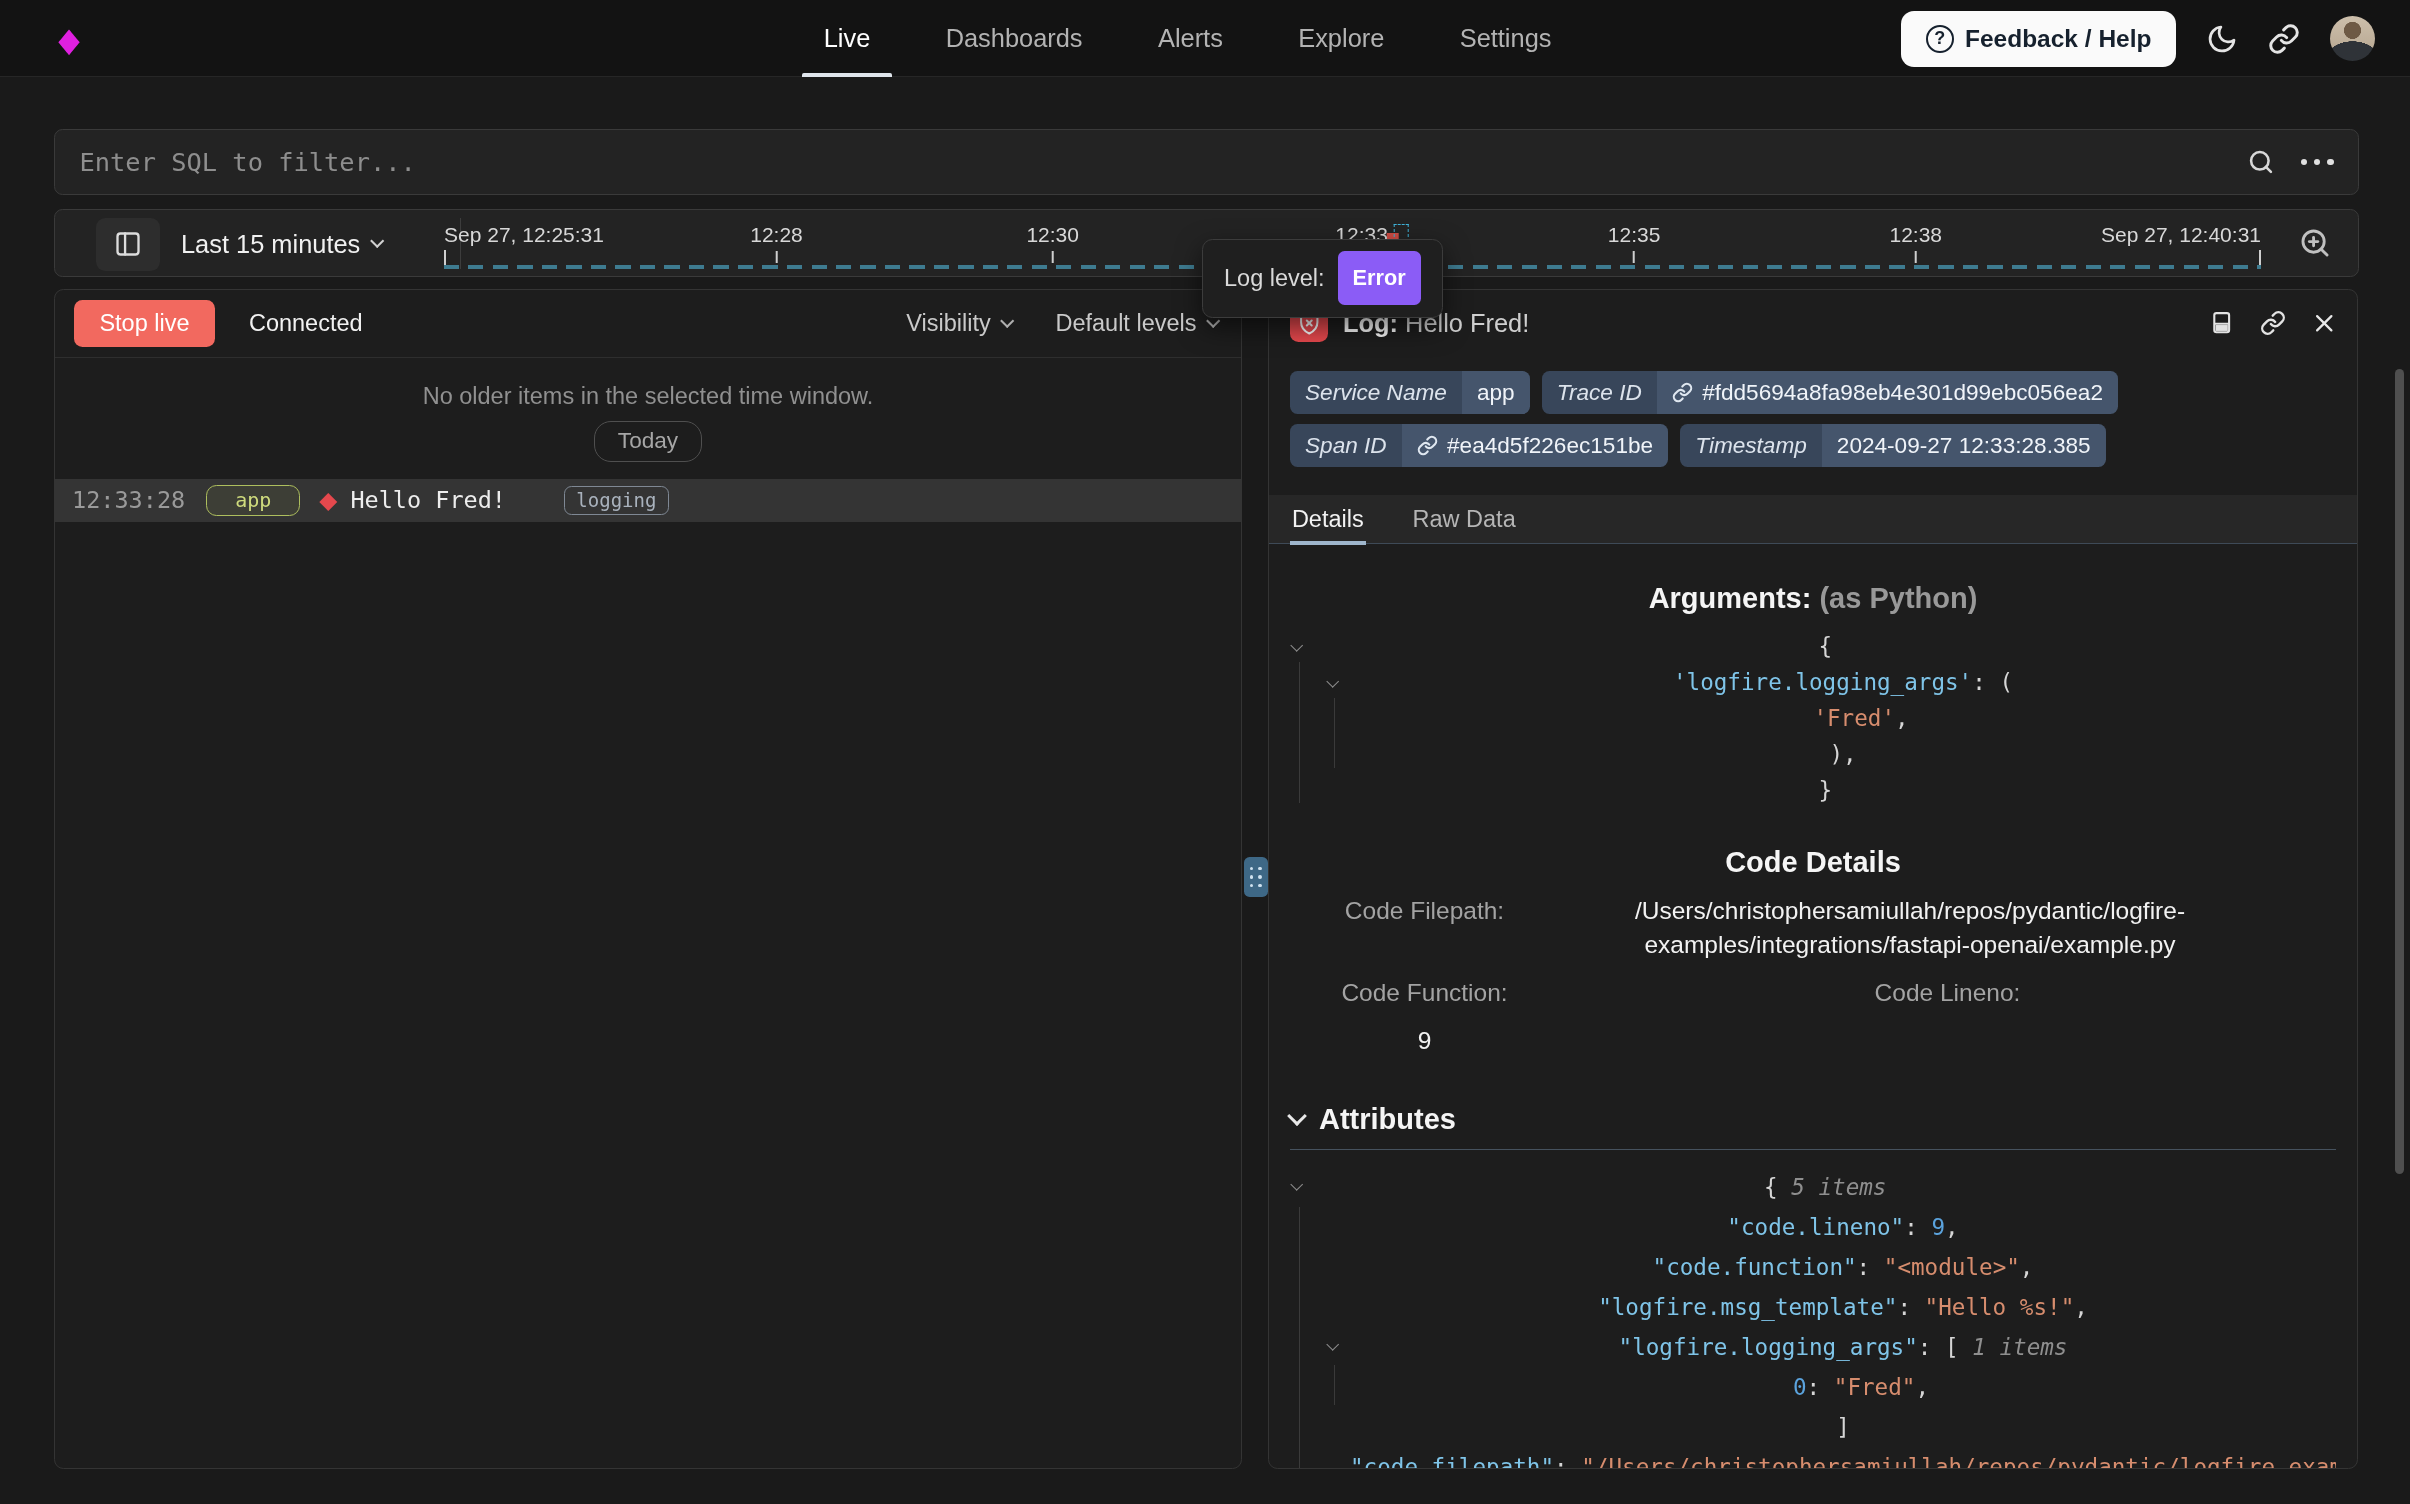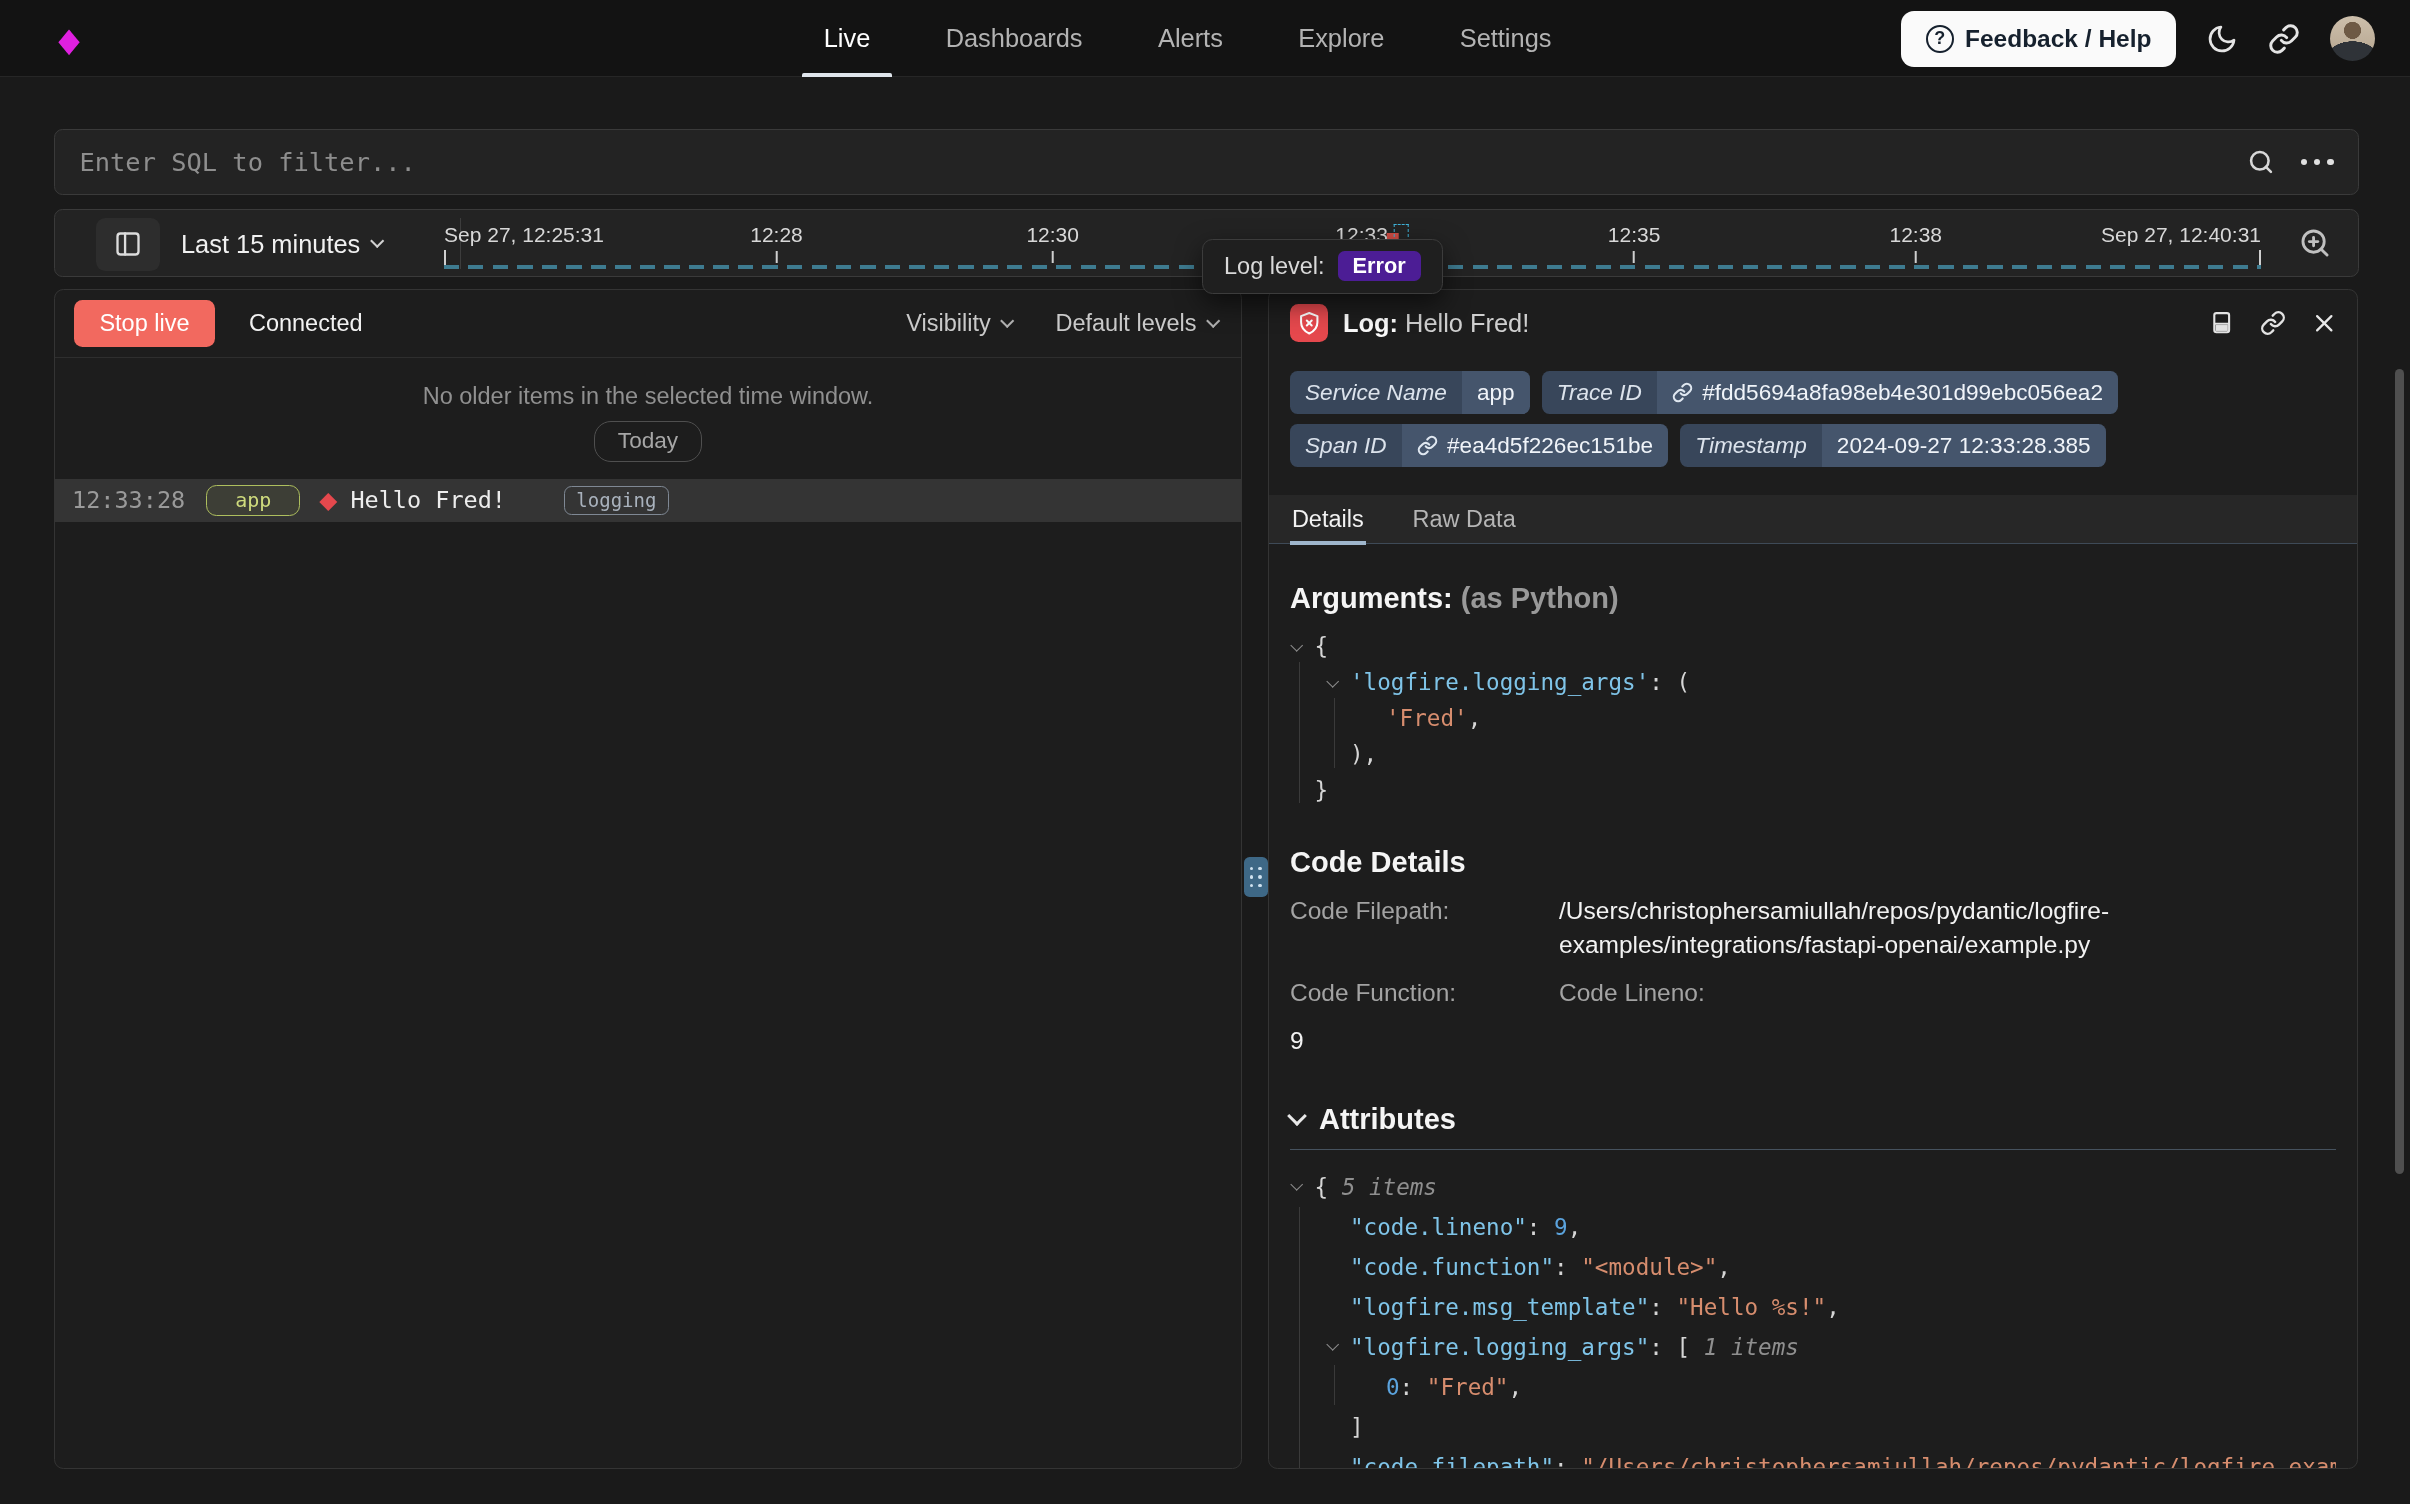--- a/index.html
+++ b/index.html
@@ -62,22 +62,22 @@
   .tick-line { width:1.9px; height:12.2px; background:#cfcfcf; margin-top:3.8px; }
   .tl-marker { position:absolute; bottom:11.3px; transform:translateX(-50%); width:22.6px; height:43px; cursor:pointer; }
   .tl-marker .bar { position:absolute; left:0; bottom:3.8px; width:12.2px; height:30px; background:#cf4c44; }
   .tl-marker .sel { position:absolute; left:6.6px; top:0; width:15px; height:43px; border:1.9px dashed #3fb3d9; }
   .tb-zoom { position:absolute; right:26px; top:16px; background:none; border:none; cursor:pointer; }
   
   .tooltip { position:absolute; left:1202px; top:239px; z-index:40; display:flex; align-items:center; gap:13px;
     background:#1f1f1f; border:0.9px solid #3c3c3c; border-radius:10.4px; padding:11.3px 21px;
     box-shadow:0 9.4px 26px rgba(0,0,0,0.55); }
   .tooltip .tt-label { font-size:23.5px; color:#d9d9d9; white-space:nowrap; }
-  .badge-error { background:#4c1d95; color:#ffffff; font-size:21.7px; font-weight:700;
-    border-radius:6.6px; padding:2px 15px; }
+  .badge-error { background:#8b5cf6; color:#ffffff; font-size:21.7px; font-weight:700;
+    border-radius:6.6px; padding:14px 15px; }
   
   .panel { position:absolute; top:289px; height:1180px; background:#1d1d1d;
     border:0.9px solid #343434; border-radius:9.4px; overflow:hidden; }
   .left-panel { left:54px; width:1188px; }
   .right-panel { left:1268px; width:1090px; }
   
   .lp-header { height:68px; border-bottom:0.9px solid #2e2e2e; display:flex; align-items:center; padding:0 19px; }
   .stop-live { background:#f2695f; color:#fff; border:none; border-radius:8.5px; padding:10.4px 25.4px;
     font-size:23.5px; font-family:"Liberation Sans",sans-serif; cursor:pointer; }
   .connected { margin-left:34px; font-size:23.5px; color:#f2f2f2; }
@@ -116,21 +116,21 @@
   .meta-pill { display:flex; align-items:stretch; border-radius:7.5px; overflow:hidden; cursor:pointer; }
   .meta-pill .mlabel { background:#38465a; color:#dce3ec; font-style:italic; font-size:22.6px;
     padding:8.5px 15px; display:flex; align-items:center; }
   .meta-pill .mvalue { background:#45556c; color:#f0f4f9; font-size:22.6px; padding:8.5px 15px;
     display:flex; align-items:center; gap:9.4px; }
   .rp-tabs { margin-top:28px; height:49px; background:#272727; border-bottom:1.9px solid #3e4a57;
     display:flex; align-items:stretch; padding-left:21px; gap:45px; }
   .rp-tab { display:flex; align-items:center; font-size:23.5px; color:#b5b5b5; cursor:pointer; position:relative; padding:0 1.9px; }
   .rp-tab.active { color:#f2f2f2; }
   .rp-tab.active::after { content:""; position:absolute; left:0; right:0; bottom:-1.9px; height:3.8px; background:#9fb6cc; }
-  .rp-content { padding:38px 21px 0; }
+  .rp-content { padding:38px 21px 0;text-align:center; }
   .section-h { font-size:29px; font-weight:700; color:#f5f5f5; }
   .section-h .suffix { color:#999999; }
   .code-block { margin-top:13px; position:relative; font-family:"DejaVu Sans Mono",monospace; font-size:22.6px; }
   .args-code .code-line { line-height:36px; }
   .attrs-code { margin-top:17px; }
   .attrs-code .code-line { line-height:40px; }
   .code-line { position:relative; white-space:pre; overflow:hidden; }
   .code-chevron { position:absolute; width:9.4px; height:9.4px; border-right:1.9px solid #8d8d8d;
     border-bottom:1.9px solid #8d8d8d; transform:rotate(45deg); top:12.2px; cursor:pointer; }
   .seg-plain { color:#d6d6d6; } .seg-key { color:#7fc4e8; } .seg-string { color:#d78d6e; }

